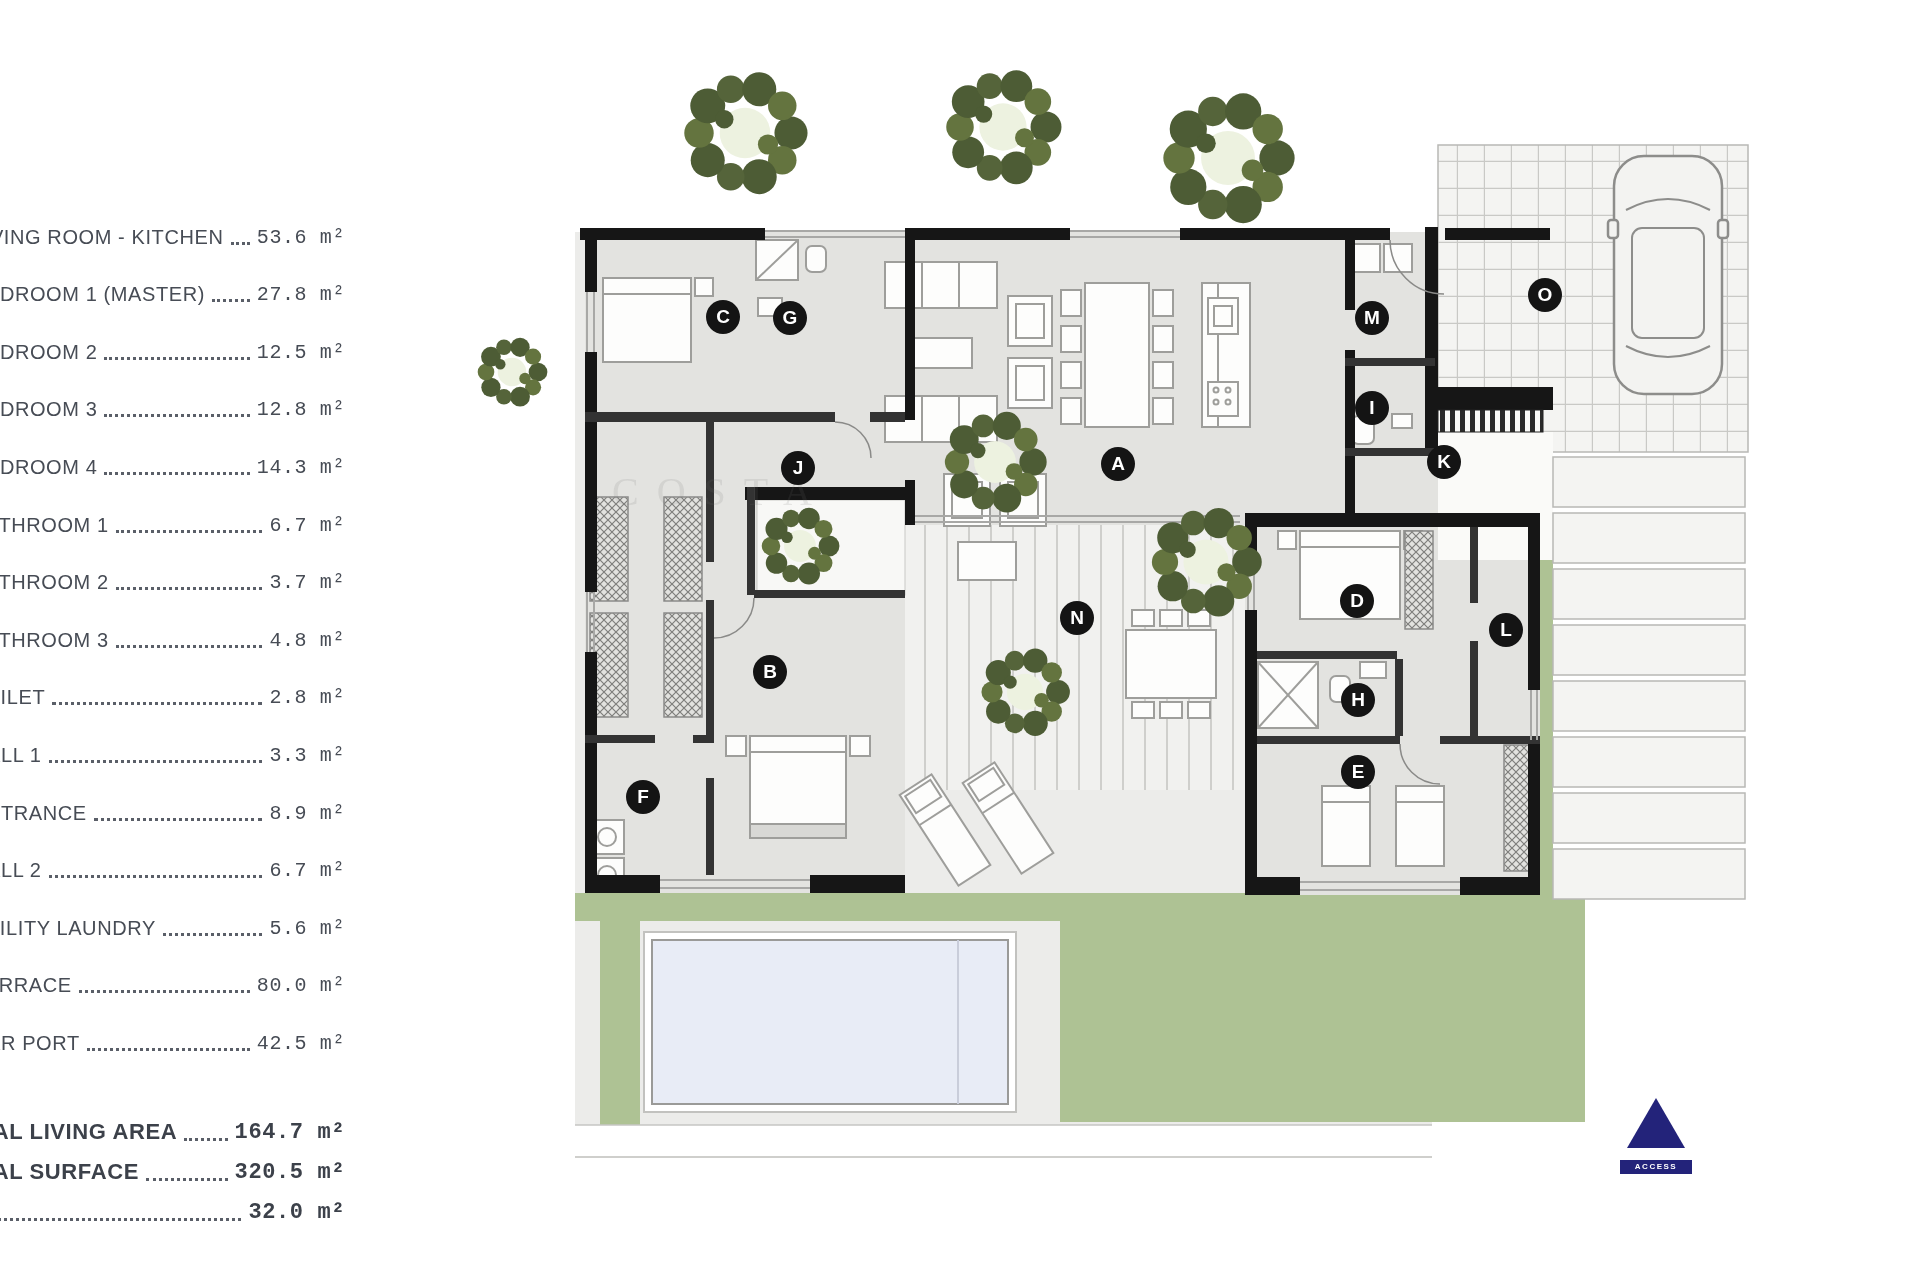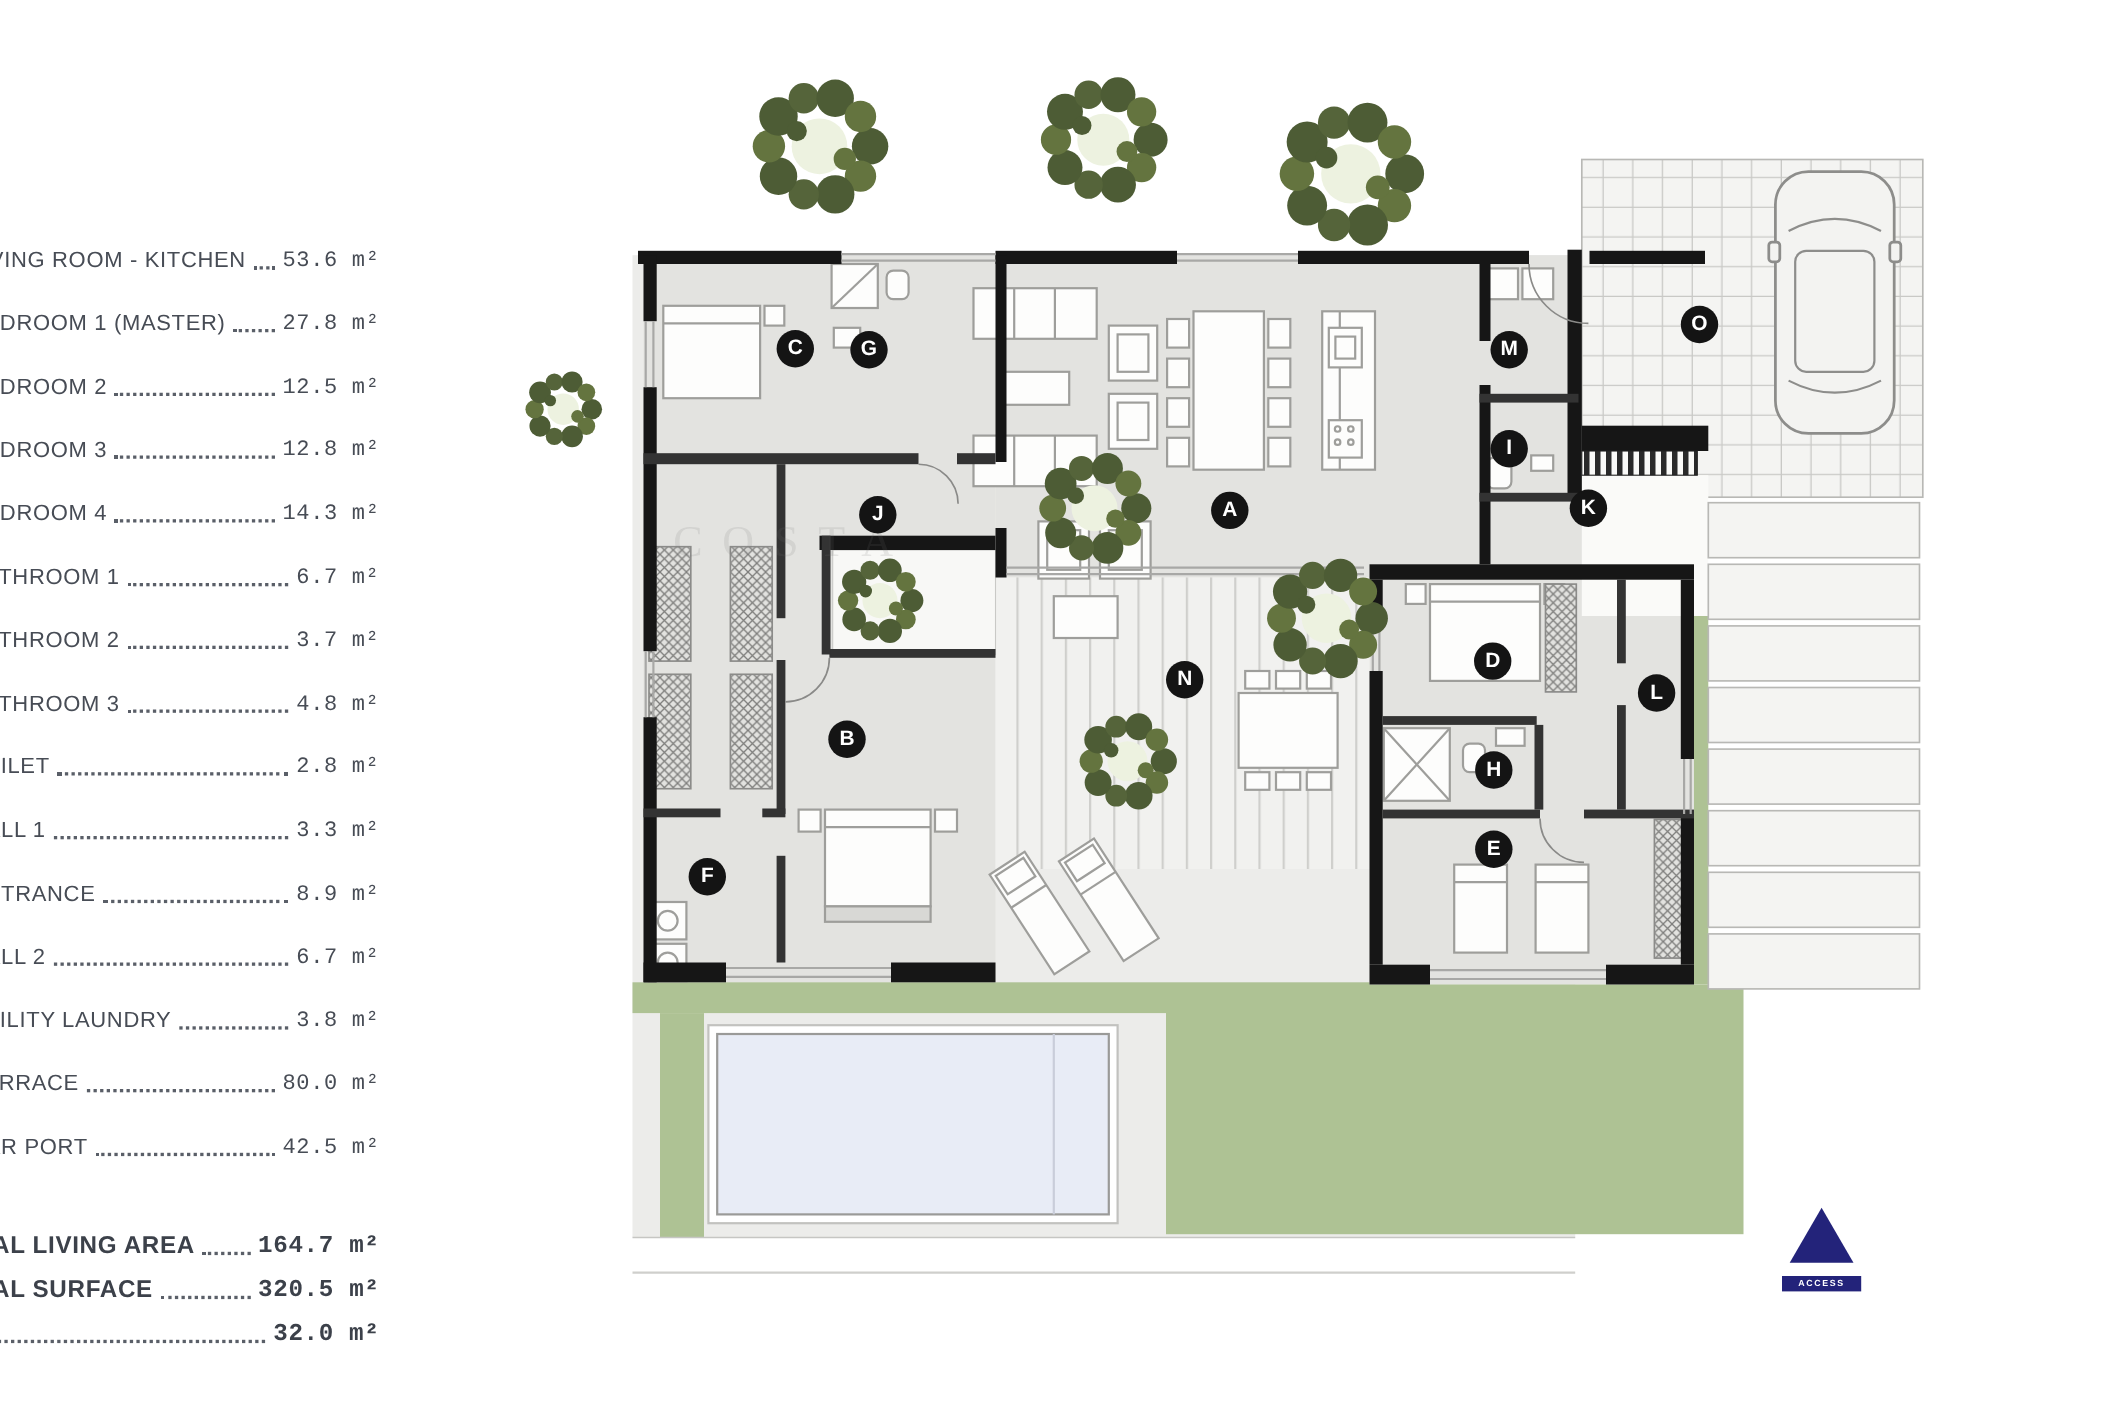--- a/index.html
+++ b/index.html
@@ -431,21 +431,21 @@
         <span class="lval">8.9 m²</span>
       </div>
       <div class="lrow">
         <span class="llabel">HALL 2</span>
         <span class="ldots"></span>
         <span class="lval">6.7 m²</span>
       </div>
       <div class="lrow">
         <span class="llabel">UTILITY LAUNDRY</span>
         <span class="ldots"></span>
-        <span class="lval">3.8 m²</span>
+        <span class="lval">5.6 m²</span>
       </div>
       <div class="lrow">
         <span class="llabel">TERRACE</span>
         <span class="ldots"></span>
         <span class="lval">80.0 m²</span>
       </div>
       <div class="lrow">
         <span class="llabel">CAR PORT</span>
         <span class="ldots"></span>
         <span class="lval">42.5 m²</span>

